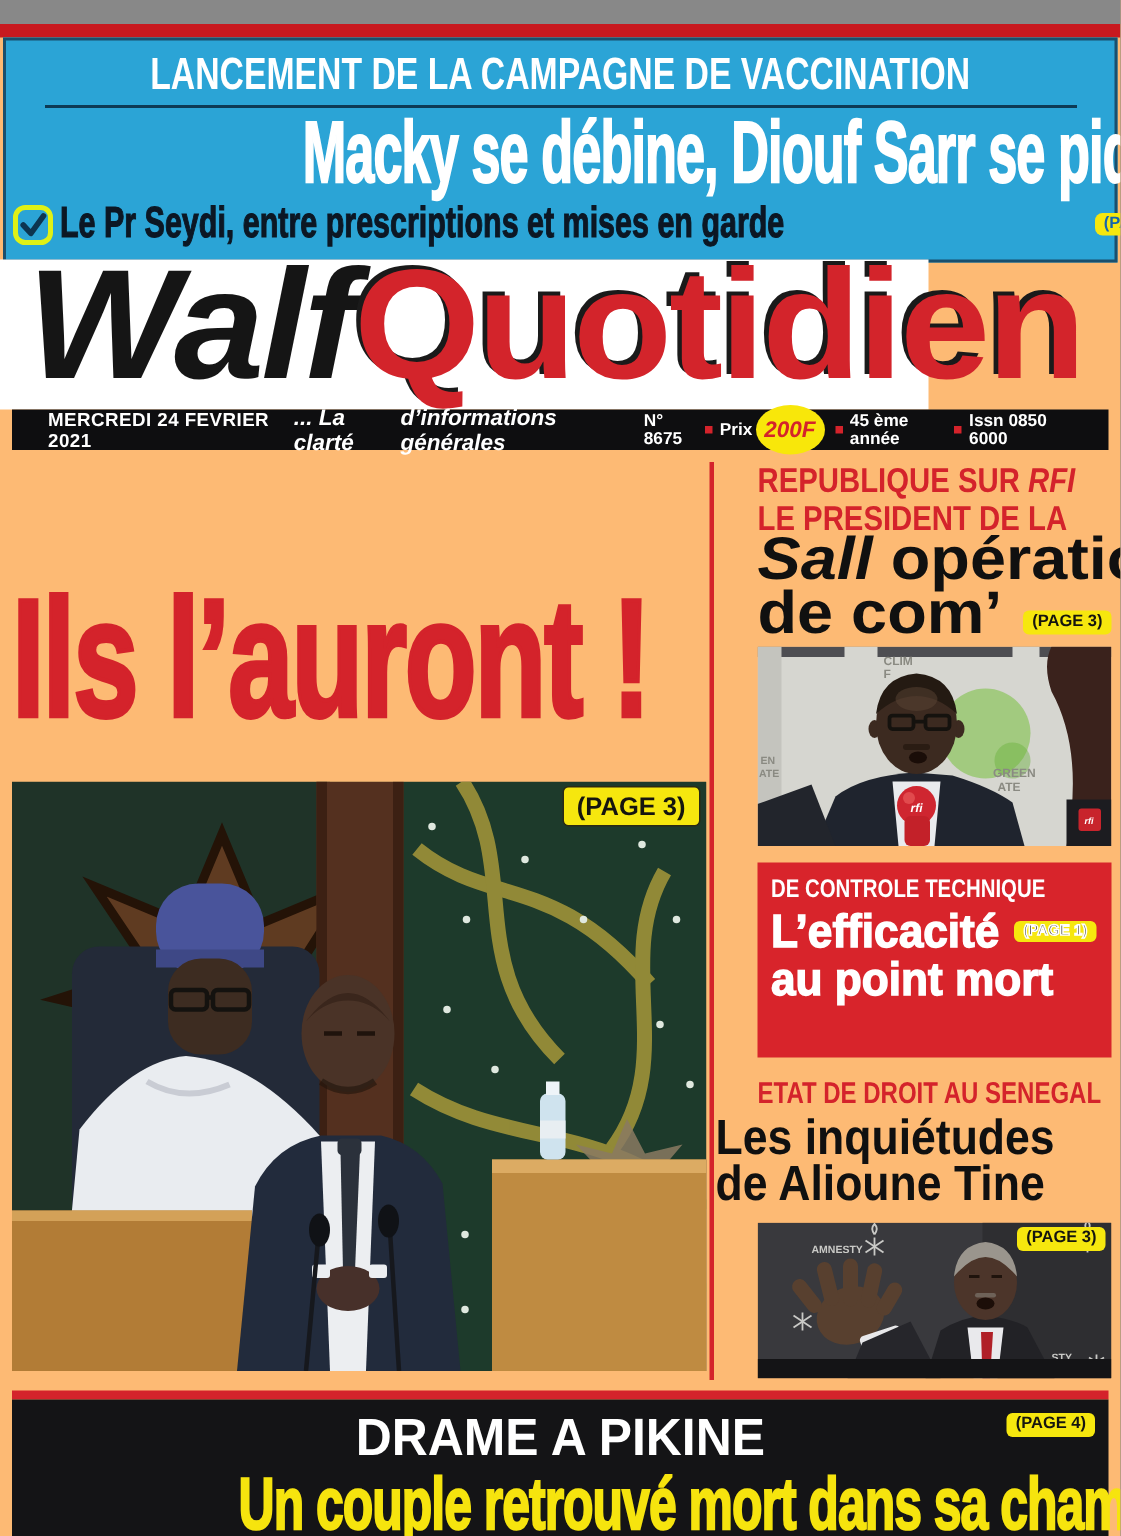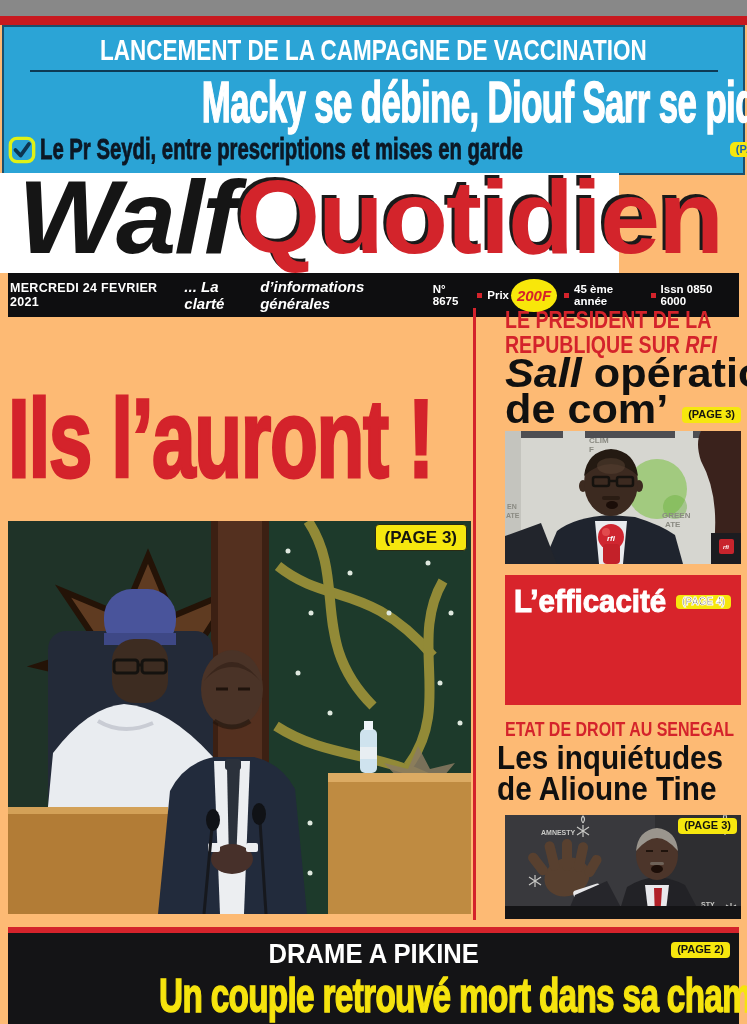--- a/index.html
+++ b/index.html
@@ -21,23 +21,23 @@
   .banner-subline .sx{transform:scaleX(.70);transform-origin:0 50%;}
   .badge{display:inline-block;background:#f6e70e;color:#15150f;font-weight:800;
          padding:1px 6px;border-radius:4px;white-space:nowrap;line-height:1.25;}
   .badge-blue{color:#1565ad;font-size:11px;margin-left:auto;border-radius:5px;}
   
   .masthead{left:0;top:157px;width:619px;height:100px;background:#fff;}
   .mast-title{position:absolute;left:18px;top:-8px;font-size:104px;font-weight:900;line-height:1;
               letter-spacing:-2px;white-space:nowrap;transform:scaleX(1.04);transform-origin:0 0;}
   .mast-walf{color:#151515;font-style:italic;}
   .mast-quot{color:#d3242b;text-shadow:-3px -3px 0 #1a1a1a;}
-  .info-bar{left:8px;top:257px;width:731px;height:44px;background:#0e0e10;color:#fff;
+  .info-bar{left:8px;top:257px;width:731px;height:27px;background:#0e0e10;color:#fff;
             display:flex;align-items:center;justify-content:space-between;
-            padding:0 2px;box-sizing:border-box;font-weight:700;}
+            padding:0 24px;box-sizing:border-box;font-weight:700;}
   .info-date{font-size:12.5px;letter-spacing:.3px;}
   .info-slogan{font-size:15px;font-style:italic;}
   .info-right{display:flex;align-items:center;font-size:11.5px;}
   .sep{width:5px;height:5px;background:#d4232b;display:inline-block;margin:0 5px;flex:none;}
   .price-pill{width:46px;height:33px;background:#f8e70a;border-radius:50%;display:flex;align-items:center;
               justify-content:center;color:#d4232b;font-style:italic;font-weight:800;font-size:15px;
               margin:0 2px;position:relative;z-index:2;flex:none;}
   
   .lead-kicker{left:8px;top:292px;width:463px;color:#121212;font-weight:900;font-size:34px;
                line-height:1.06;letter-spacing:-.5px;}
@@ -65,27 +65,27 @@
            padding:8px 9px 6px;color:#fff;}
   .red-box-kicker{font-weight:800;font-size:17px;line-height:1.12;}
   .red-box-kicker .sx{transform:scaleX(.80);transform-origin:0 50%;}
   .red-box-headline{font-weight:900;font-size:31px;line-height:1.03;margin-top:3px;-webkit-text-stroke:1px #fff;}
   .red-box-headline .sx{transform:scaleX(.95);transform-origin:0 50%;}
   .red-box-line1{display:flex;align-items:center;}
   .badge-box{font-size:10px;margin-left:2px;flex:none;}
   
   .tine-kicker{left:505px;top:703px;width:236px;color:#d4232b;font-weight:900;font-size:20px;line-height:1;}
   .tine-kicker .sx{transform:scaleX(.80);transform-origin:0 50%;}
-  .tine-headline{left:497px;top:726px;width:236px;color:#101010;font-weight:900;font-size:33px;line-height:31px;}
+  .tine-headline{left:477px;top:726px;width:236px;color:#101010;font-weight:900;font-size:33px;line-height:31px;}
   .tine-headline .sx{transform:scaleX(.90);transform-origin:0 50%;}
   .photo-tine{left:505px;top:799px;width:236px;height:104px;}
   
   .bottom-strip{left:8px;top:911px;width:731px;height:6px;background:#d4232b;}
   .bottom-box{left:8px;top:917px;width:731px;height:97px;background:#141416;}
-  .bottom-kicker{text-align:center;color:#fff;font-weight:900;font-size:27px;margin-top:8px;line-height:1;}
+  .bottom-kicker{text-align:center;color:#fff;font-weight:900;font-size:35px;margin-top:8px;line-height:1;}
   .bottom-kicker .sx{transform:scaleX(.95);transform-origin:50% 50%;}
   .bottom-badge{position:absolute;top:9px;right:9px;}
   .bottom-headline{text-align:center;color:#f6e40e;font-weight:900;font-size:49px;line-height:1;margin-top:3px;
                    -webkit-text-stroke:1.5px #f6e40e;}
   .bottom-headline .sx{transform:scaleX(.68);transform-origin:50% 50%;letter-spacing:-1px;}
 </style>
 </head>
 <body>
 
 <div class="page">
@@ -207,22 +207,22 @@
         <line x1="196" y1="393" x2="204" y2="306" stroke="#16181d" stroke-width="3"></line>
         <ellipse cx="205" cy="299" rx="7" ry="11" fill="#101216"></ellipse>
         <line x1="258" y1="393" x2="252" y2="300" stroke="#16181d" stroke-width="3"></line>
         <ellipse cx="251" cy="293" rx="7" ry="11" fill="#101216"></ellipse>
       </g>
     </svg>
     <span class="badge badge-lg pos-br">(PAGE 3)</span>
   </div>
 
   <div class="abs rfi-kicker">
+    <div><span class="sx"><span>REPUBLIQUE SUR </span><i>RFI</i></span></div>
     <div><span class="sx">LE PRESIDENT DE LA</span></div>
-    <div><span class="sx"><span>REPUBLIQUE SUR </span><i>RFI</i></span></div>
   </div>
   <div class="abs sall-headline">
     <div><span class="sx"><i>Sall</i><span> opération</span></span></div>
     <div class="sall-line2">
       <span class="sx">de com’</span>
       <span class="badge badge-sm">(PAGE 3)</span>
     </div>
   </div>
 
   <div class="abs photo photo-sall">
@@ -268,26 +268,28 @@
         <rect x="206" y="102" width="30" height="31" fill="#1c1c20"></rect>
         <rect x="214" y="108" width="15" height="15" rx="2" fill="#c8242c"></rect>
         <text x="221" y="118" font-size="6" font-style="italic" font-weight="700" fill="#fff" text-anchor="middle" font-family="Liberation Sans, sans-serif">rfi</text>
       </g>
       <polygon points="0,105 36,92 52,133 0,133" fill="#22252c"></polygon>
     </svg>
   </div>
 
   <div class="abs red-box">
     <div class="red-box-kicker">
+      <div><span class="sx">DE CONTROLE TECHNIQUE</span></div>
     </div>
     <div class="red-box-headline">
       <div class="red-box-line1">
         <span class="sx">L’efficacité</span>
-        <span class="badge badge-box">(PAGE 4)</span>
+        <span class="badge badge-box">(PAGE 1)</span>
       </div>
+      <div><span class="sx">au point mort</span></div>
     </div>
   </div>
 
   <div class="abs tine-kicker"><span class="sx">ETAT DE DROIT AU SENEGAL</span></div>
   <div class="abs tine-headline">
     <div><span class="sx">Les inquiétudes</span></div>
     <div><span class="sx">de Alioune Tine</span></div>
   </div>
 
   <div class="abs photo photo-tine">
@@ -337,17 +339,17 @@
         <polygon points="70,80 102,66 122,104 60,104" fill="#26262b"></polygon>
       </g>
       <rect y="91" width="236" height="13" fill="#141416"></rect>
     </svg>
     <span class="badge badge-sm pos-br">(PAGE 3)</span>
   </div>
 
   <div class="abs bottom-strip"></div>
   <div class="abs bottom-box">
     <div class="bottom-kicker"><span class="sx">DRAME A PIKINE</span></div>
-    <span class="badge badge-sm bottom-badge">(PAGE 2)</span>
+    <span class="badge badge-sm bottom-badge">(PAGE 4)</span>
     <div class="bottom-headline"><span class="sx">Un couple retrouvé mort dans sa chambre</span></div>
   </div>
 
 </div>
 
 </body></html>

